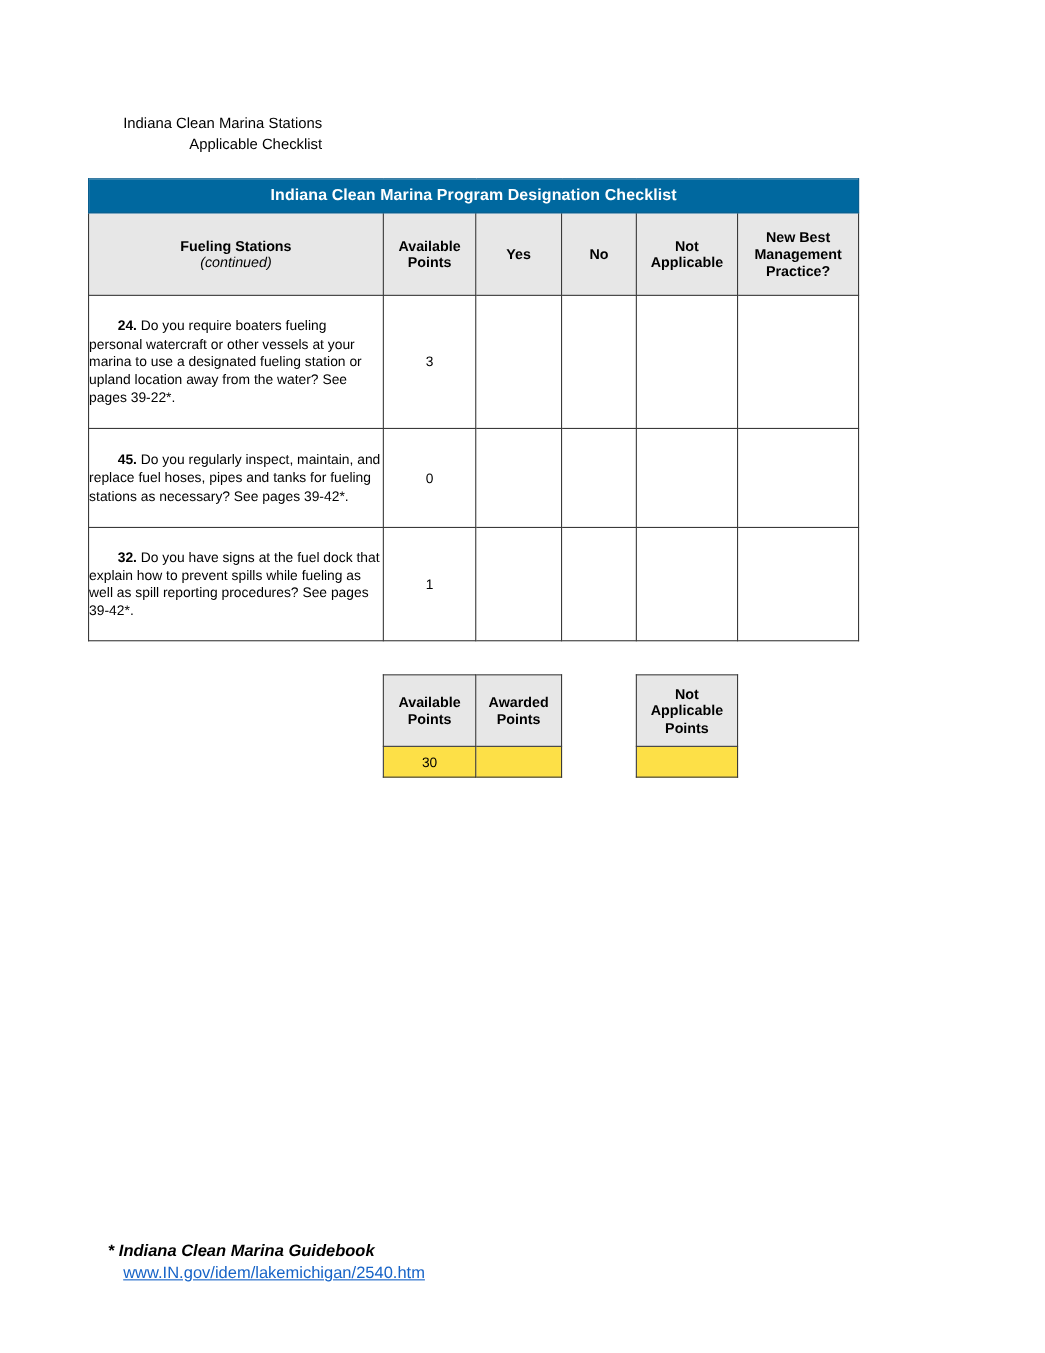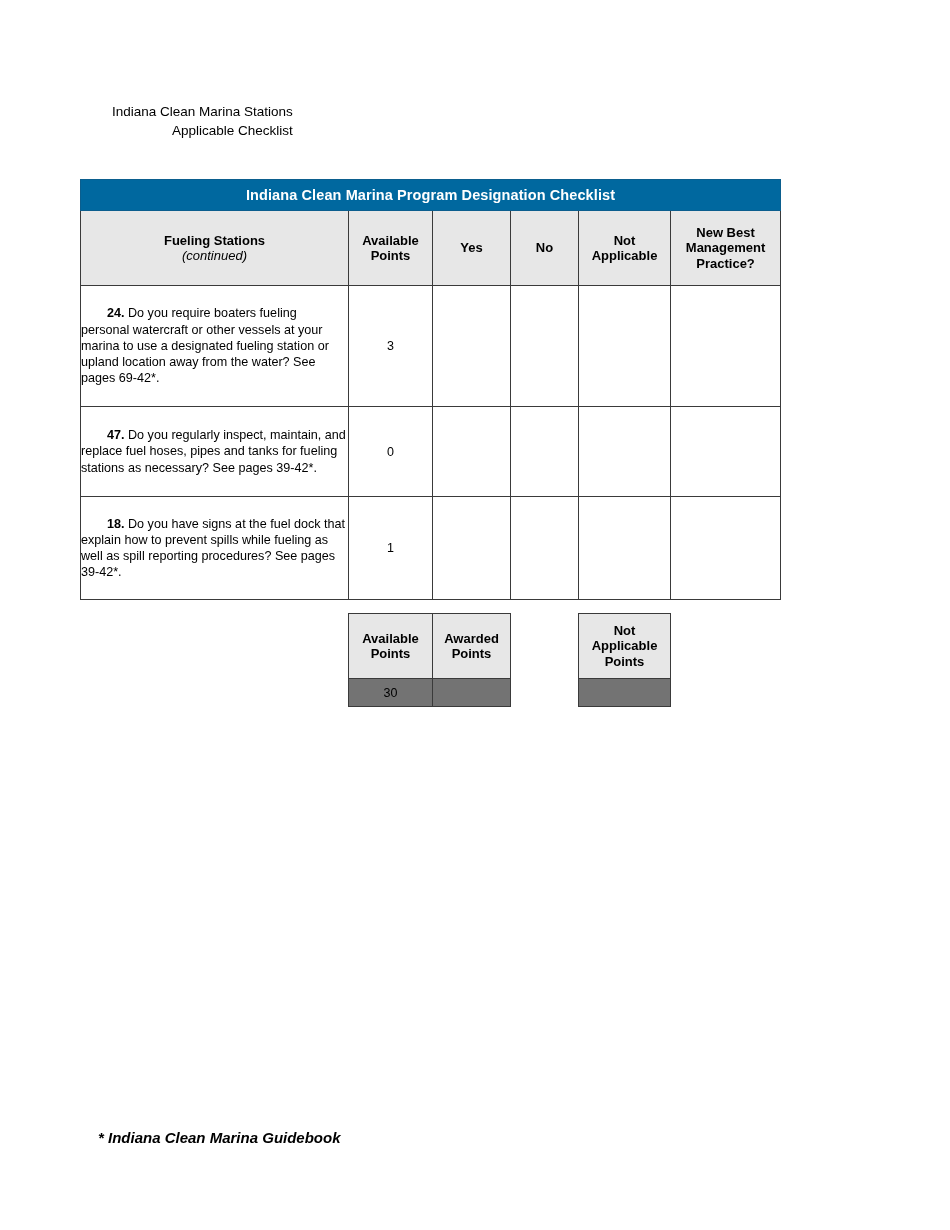--- a/index.html
+++ b/index.html
@@ -43,21 +43,21 @@
   }
   .hdr-right {
     text-align: right;
     white-space: nowrap;
   }
 
   
   .checklist-table {
     position: absolute;
     left: 80px;
-    top: 179px;
+    top: 162px;
     width: 700px;
     border-collapse: collapse;
     table-layout: fixed;
   }
   .checklist-table td, .checklist-table th {
     border: 1px solid #3a3a3a;
     padding: 0;
     vertical-align: middle;
   }
 
@@ -123,21 +123,21 @@
     font-weight: bold;
     text-align: center;
     line-height: 15.5px;
     height: 60px;
     padding: 2px 3px;
   }
   .totals .t-val {
     height: 27px;
     font-size: 12.5px;
     text-align: center;
-    background: #737373;
+    background: #fde047;
   }
   .totals .spacer {
     border: none !important;
     background: transparent;
   }
 
   
   .footnote {
     position: absolute;
     left: 98px;
@@ -201,43 +201,43 @@
         </td>
         <td class="col-head">
           <span>New Best</span><br>
           <span>Management</span><br>
           <span>Practice?</span>
         </td>
       </tr>
 
       <tr style="height:121px;">
         <td class="q-cell">
-          <span class="qnum">24.</span><span> Do you require boaters fueling personal watercraft or other vessels at your marina to use a designated fueling station or upland location away from the water? See pages 69-42*.</span>
+          <span class="qnum">24.</span><span> Do you require boaters fueling personal watercraft or other vessels at your marina to use a designated fueling station or upland location away from the water? See pages 39-22*.</span>
         </td>
         <td class="pts-cell">3</td>
         <td class="blank-cell"></td>
         <td class="blank-cell"></td>
         <td class="blank-cell"></td>
         <td class="blank-cell"></td>
       </tr>
 
       <tr style="height:90px;">
         <td class="q-cell">
-          <span class="qnum">47.</span><span> Do you regularly inspect, maintain, and replace fuel hoses, pipes and tanks for fueling stations as necessary? See pages 39-42*.</span>
+          <span class="qnum">45.</span><span> Do you regularly inspect, maintain, and replace fuel hoses, pipes and tanks for fueling stations as necessary? See pages 39-42*.</span>
         </td>
         <td class="pts-cell">0</td>
         <td class="blank-cell"></td>
         <td class="blank-cell"></td>
         <td class="blank-cell"></td>
         <td class="blank-cell"></td>
       </tr>
 
       <tr style="height:103px;">
         <td class="q-cell">
-          <span class="qnum">18.</span><span> Do you have signs at the fuel dock that explain how to prevent spills while fueling as well as spill reporting procedures? See pages 39-42*.</span>
+          <span class="qnum">32.</span><span> Do you have signs at the fuel dock that explain how to prevent spills while fueling as well as spill reporting procedures? See pages 39-42*.</span>
         </td>
         <td class="pts-cell">1</td>
         <td class="blank-cell"></td>
         <td class="blank-cell"></td>
         <td class="blank-cell"></td>
         <td class="blank-cell"></td>
       </tr>
     </tbody>
   </table>
 
@@ -269,15 +269,16 @@
         <td class="t-val">30</td>
         <td class="t-val"></td>
         <td class="spacer"></td>
         <td class="t-val"></td>
       </tr>
     </tbody>
   </table>
 
   <div class="footnote">
     <span class="gb">* Indiana Clean Marina Guidebook</span>
+    <a class="lnk" href="#">www.IN.gov/idem/lakemichigan/2540.htm</a>
   </div>
 
 </div>
 
 </body></html>

